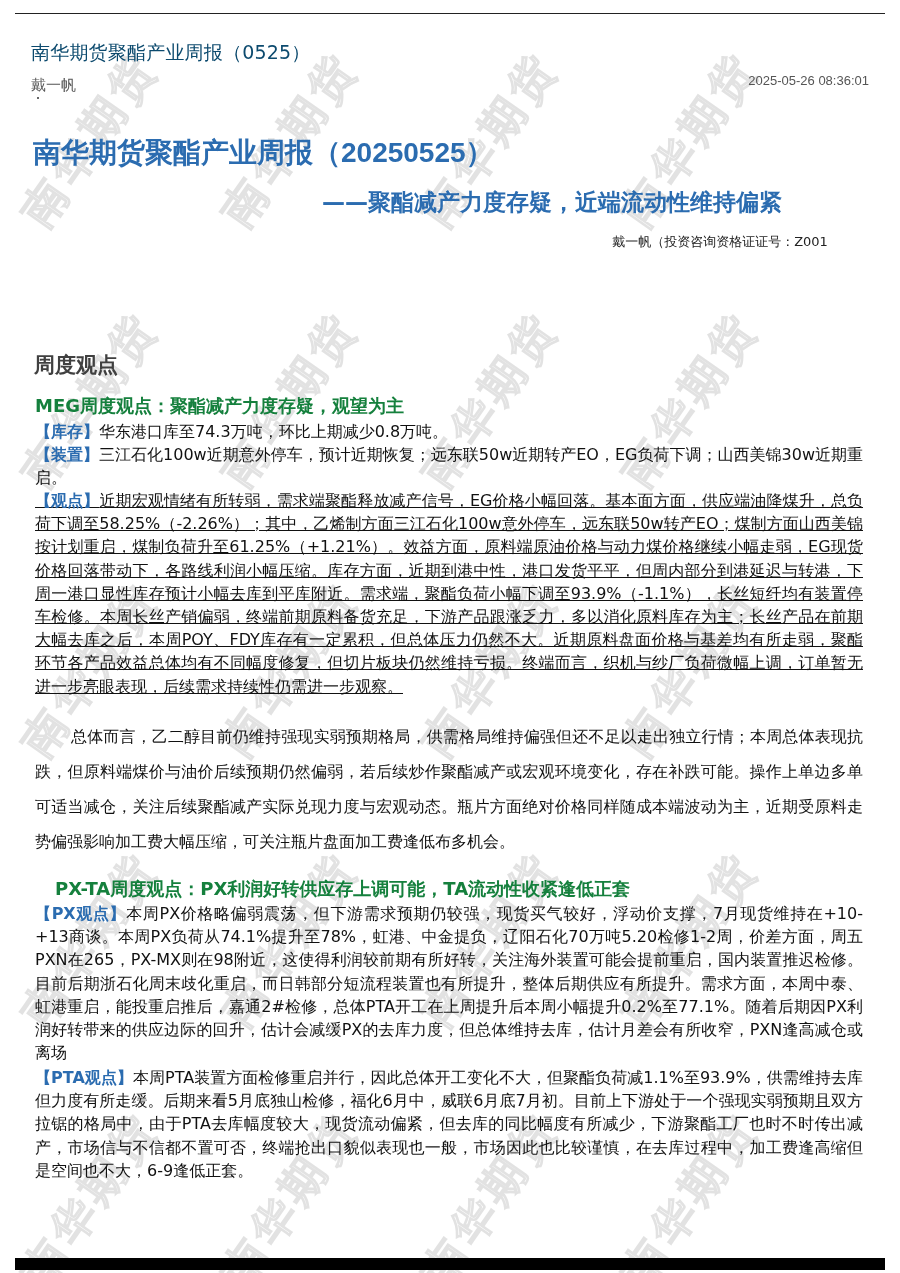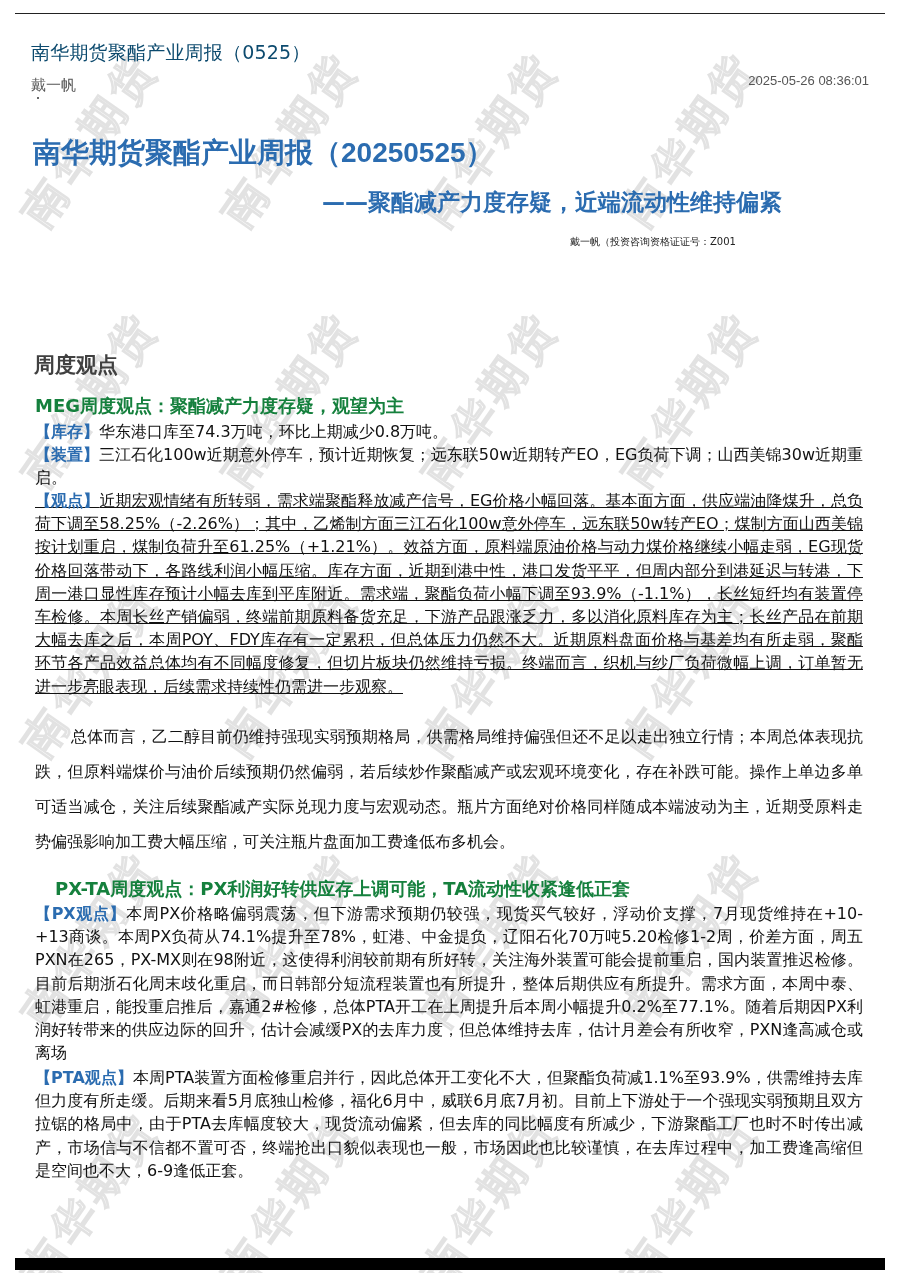--- a/index.html
+++ b/index.html
@@ -7,21 +7,21 @@
   .top-rule { position:absolute; left:15px; top:13px; width:870px; height:1px; background:#222; }
   .doc-header-title { position:absolute; left:31px; top:40px; font-size:19px; color:#0c4a6e; letter-spacing:0.2px; }
   .doc-header-author { position:absolute; left:31px; top:76px; font-size:15px; color:#555; }
   .doc-header-dot { position:absolute; left:37px; top:97px; width:2px; height:2px; background:#333; border-radius:1px; }
   .doc-header-time { position:absolute; right:31px; top:73px; font-size:13px; color:#555; font-family:"Liberation Sans",sans-serif; }
   .watermark-layer { position:absolute; left:0; top:0; width:900px; height:1273px; pointer-events:none; z-index:0; }
   .wm { position:absolute; font-size:44px; font-weight:bold; color:transparent; -webkit-text-stroke:1.2px #e2e2e2; transform:rotate(-55deg); letter-spacing:6px; white-space:nowrap; }
   .content { position:absolute; left:0; top:0; width:900px; z-index:1; }
   .report-title { position:absolute; left:33px; top:134px; font-size:28px; font-weight:bold; color:#2b6cb0; font-family:"Liberation Sans",sans-serif; white-space:nowrap; }
   .report-subtitle { position:absolute; left:322px; top:187px; font-size:23px; font-weight:bold; color:#2b6cb0; white-space:nowrap; width:548px; overflow:hidden; }
-  .credits { position:absolute; right:30px; top:232px; width:300px; text-align:left; font-size:10px; color:#222; }
+  .credits { position:absolute; right:30px; top:232px; width:300px; text-align:center; font-size:13px; color:#222; }
   .credits .line { height:31px; line-height:20px; white-space:nowrap; overflow:hidden; }
   .section-heading { position:absolute; left:34px; top:351px; font-size:21px; font-weight:bold; color:#404040; }
   .sub-heading { position:absolute; left:35px; font-size:18px; font-weight:bold; color:#15803d; white-space:nowrap; }
   .para { position:absolute; left:35px; width:828px; font-size:16px; line-height:23.2px; color:#111; text-align:justify; }
   .tag { color:#2b6cb0; font-weight:bold; }
   .para-loose { position:absolute; left:35px; width:828px; font-size:16px; line-height:35px; color:#111; text-indent:36px; text-align:justify; }
   .bottom-bar { position:absolute; left:15px; top:1258px; width:870px; height:12px; background:#000; }
 </style>
 </head>
 <body>

